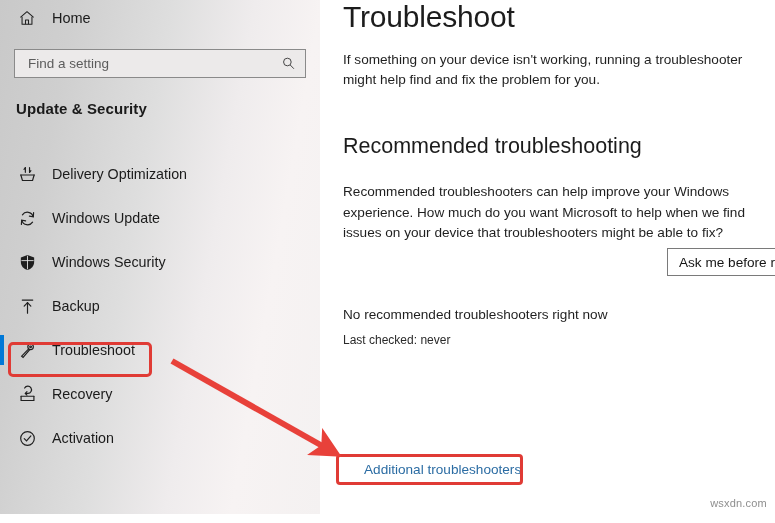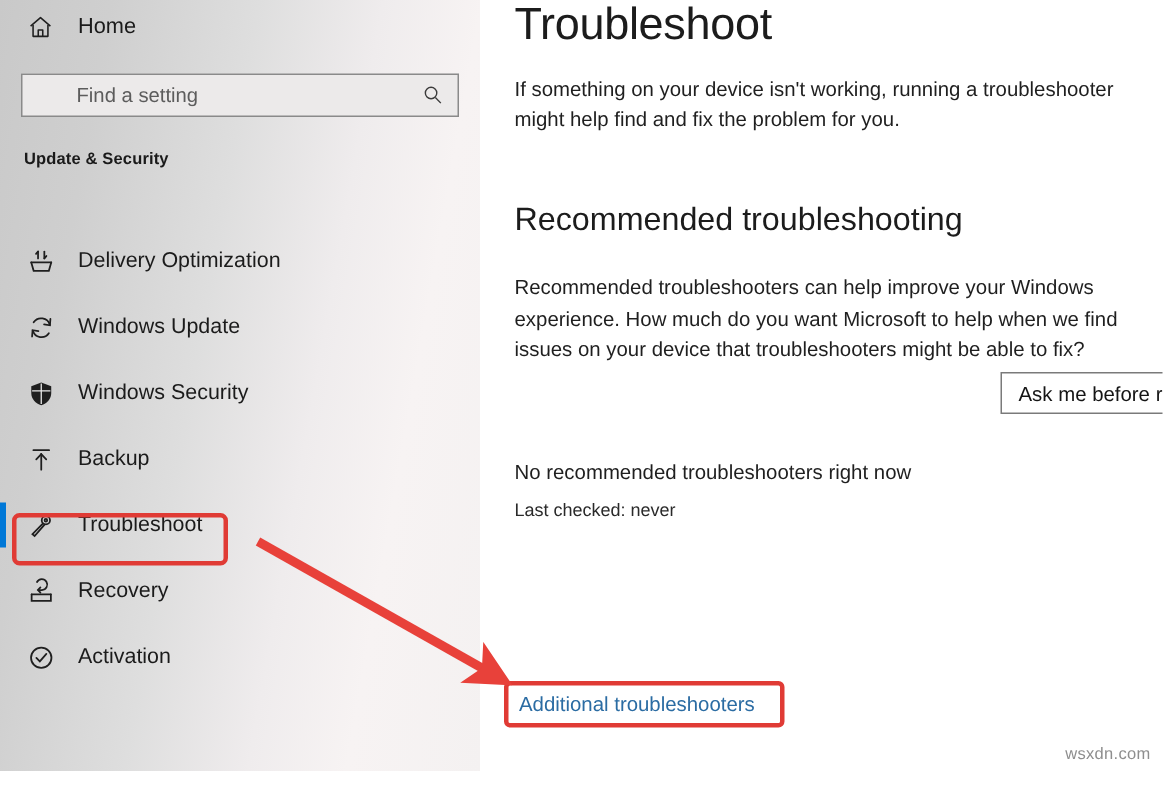--- a/index.html
+++ b/index.html
@@ -65,34 +65,33 @@
   }
   .search-input {
     flex: 1;
     border: none;
     outline: none;
     background: transparent;
     font-family: "Liberation Sans", sans-serif;
     font-size: 13.5px;
     color: #3a3a3a;
     padding-left: 13px;
-    margin-left: 23px;
   }
   .search-input::placeholder { color: #5c5c5c; opacity: 1; }
   .search-icon {
     width: 26px; height: 26px;
     display: flex; align-items: center; justify-content: center;
     color: #3b3b3b;
     margin-right: 4px;
   }
 
   .category-title {
     position: absolute;
     left: 16px; top: 100px;
-    font-size: 11px;
+    font-size: 15px;
     font-weight: bold;
     color: #1a1a1a;
     letter-spacing: .1px;
   }
 
   
   #navlist {
     position: absolute;
     left: 0; top: 152px;
     width: 320px;
@@ -222,21 +221,21 @@
 
   .link {
     position: absolute;
     font-size: 13.6px;
     color: #2b6ca3;
     text-decoration: none;
     white-space: nowrap;
     cursor: pointer;
   }
   .link-history { left: 23px; top: 400px; }
-  .link-additional { left: 26px; top: 462px; }
+  .link-additional { left: 44px; top: 462px; }
 
   .redbox-additional {
     position: absolute;
     left: 336px; top: 454px;
     width: 187px; height: 31px;
     border: 3px solid #e03b35;
     border-radius: 4px;
     pointer-events: none;
   }
 

